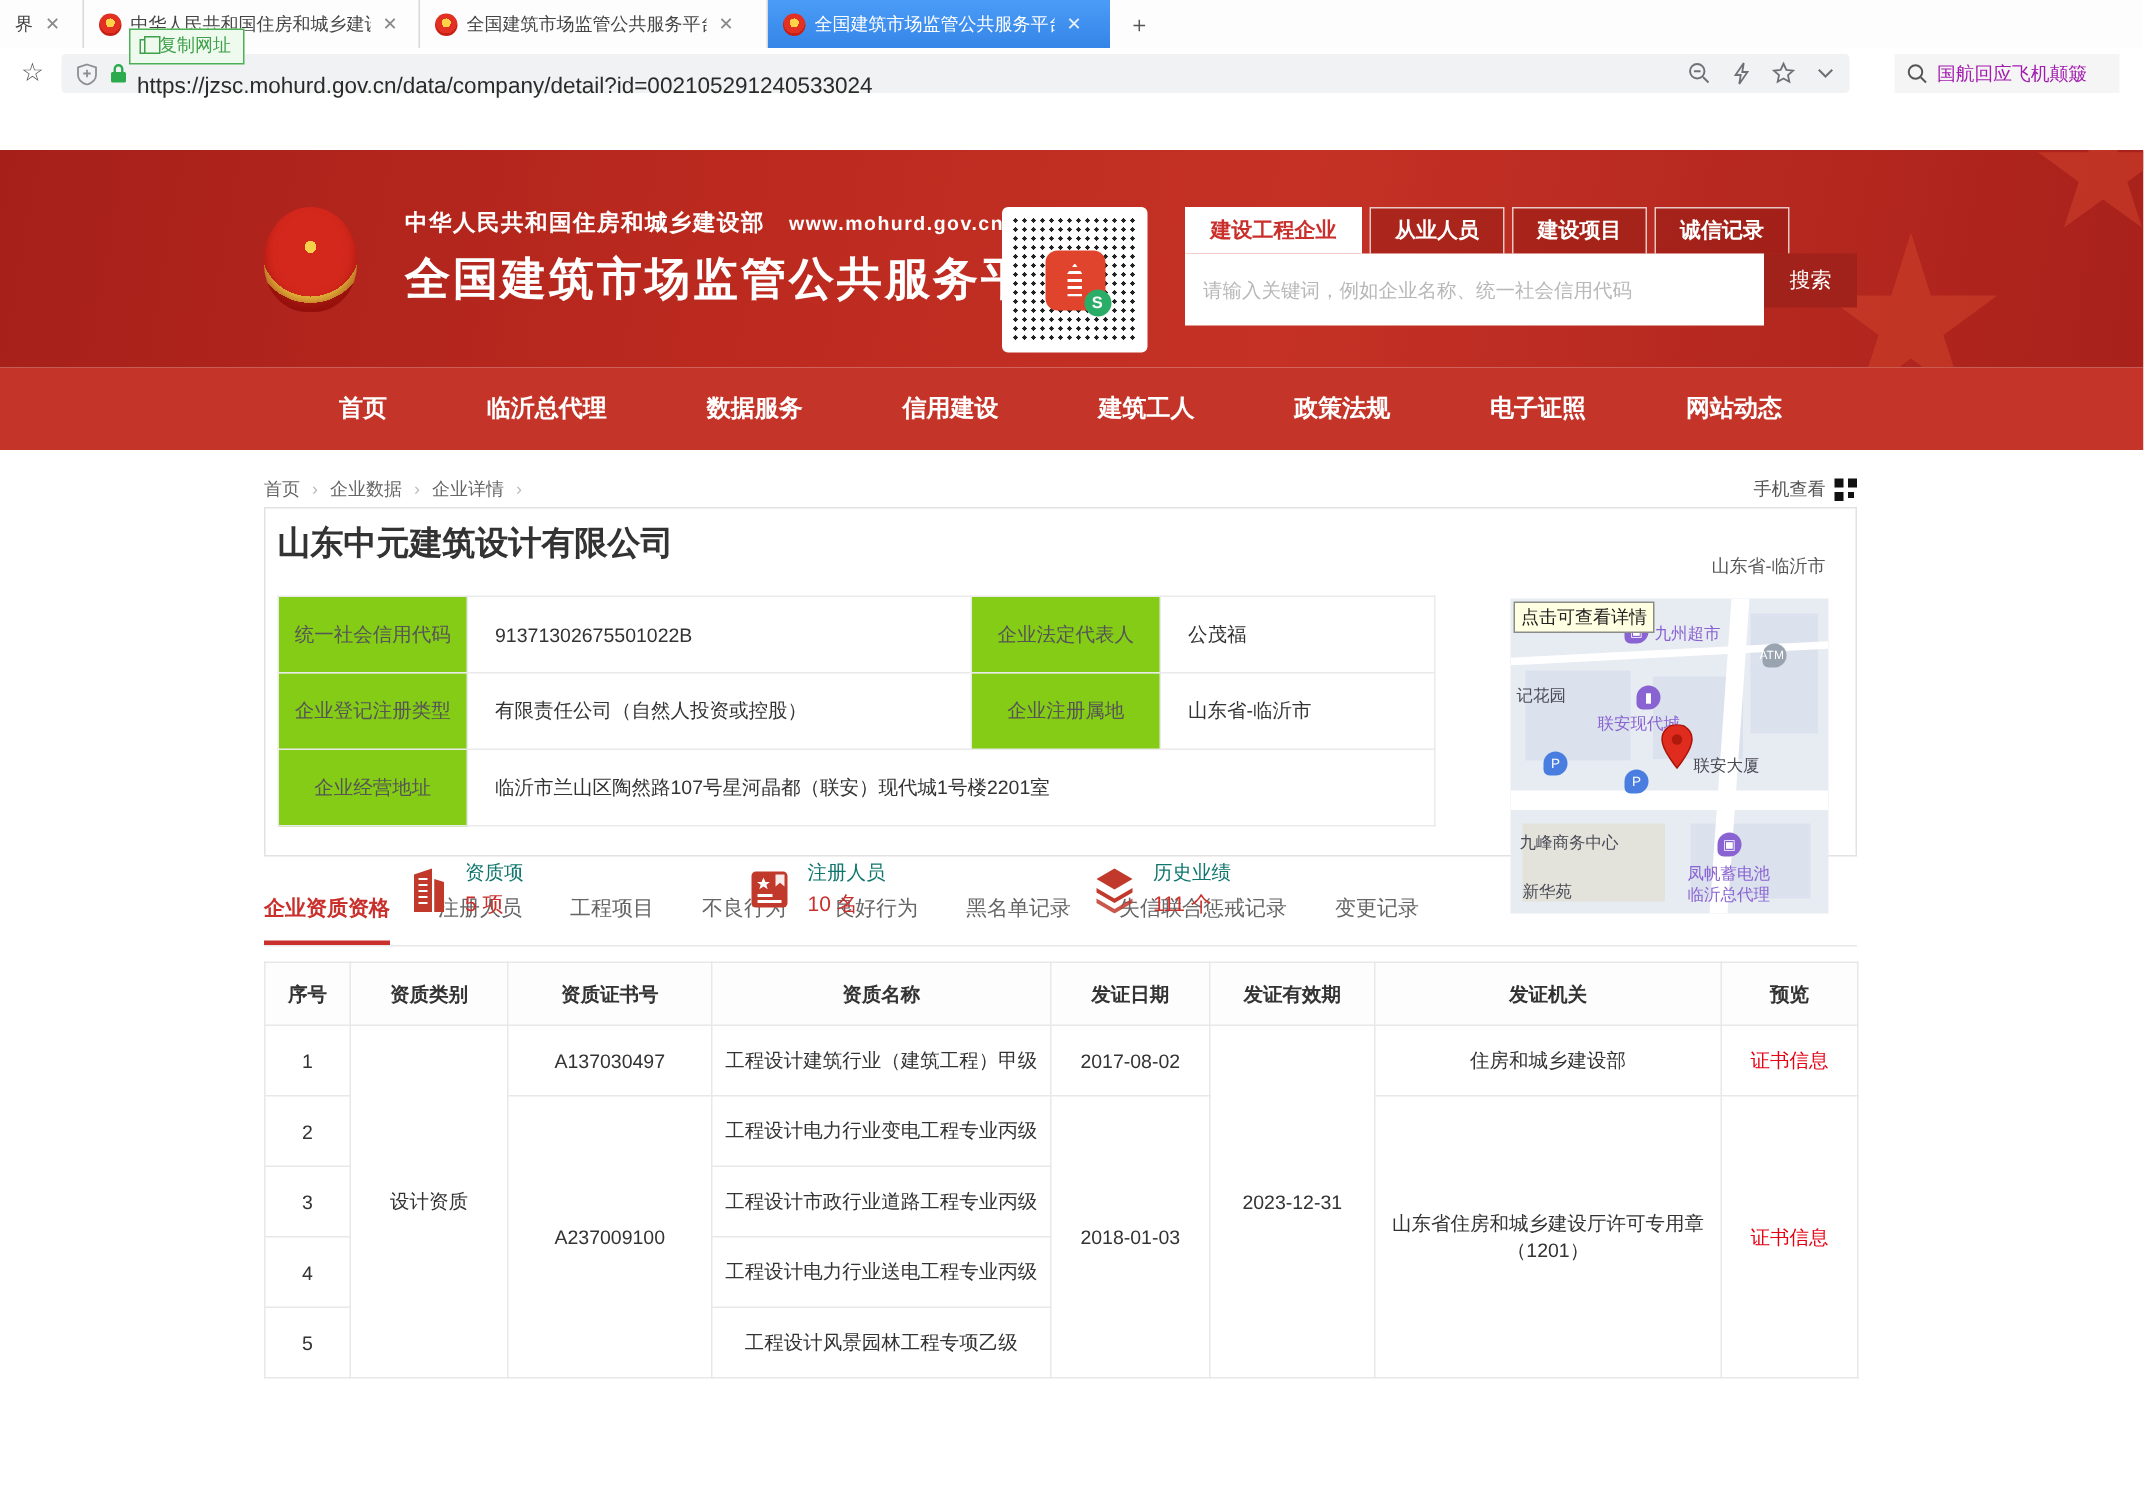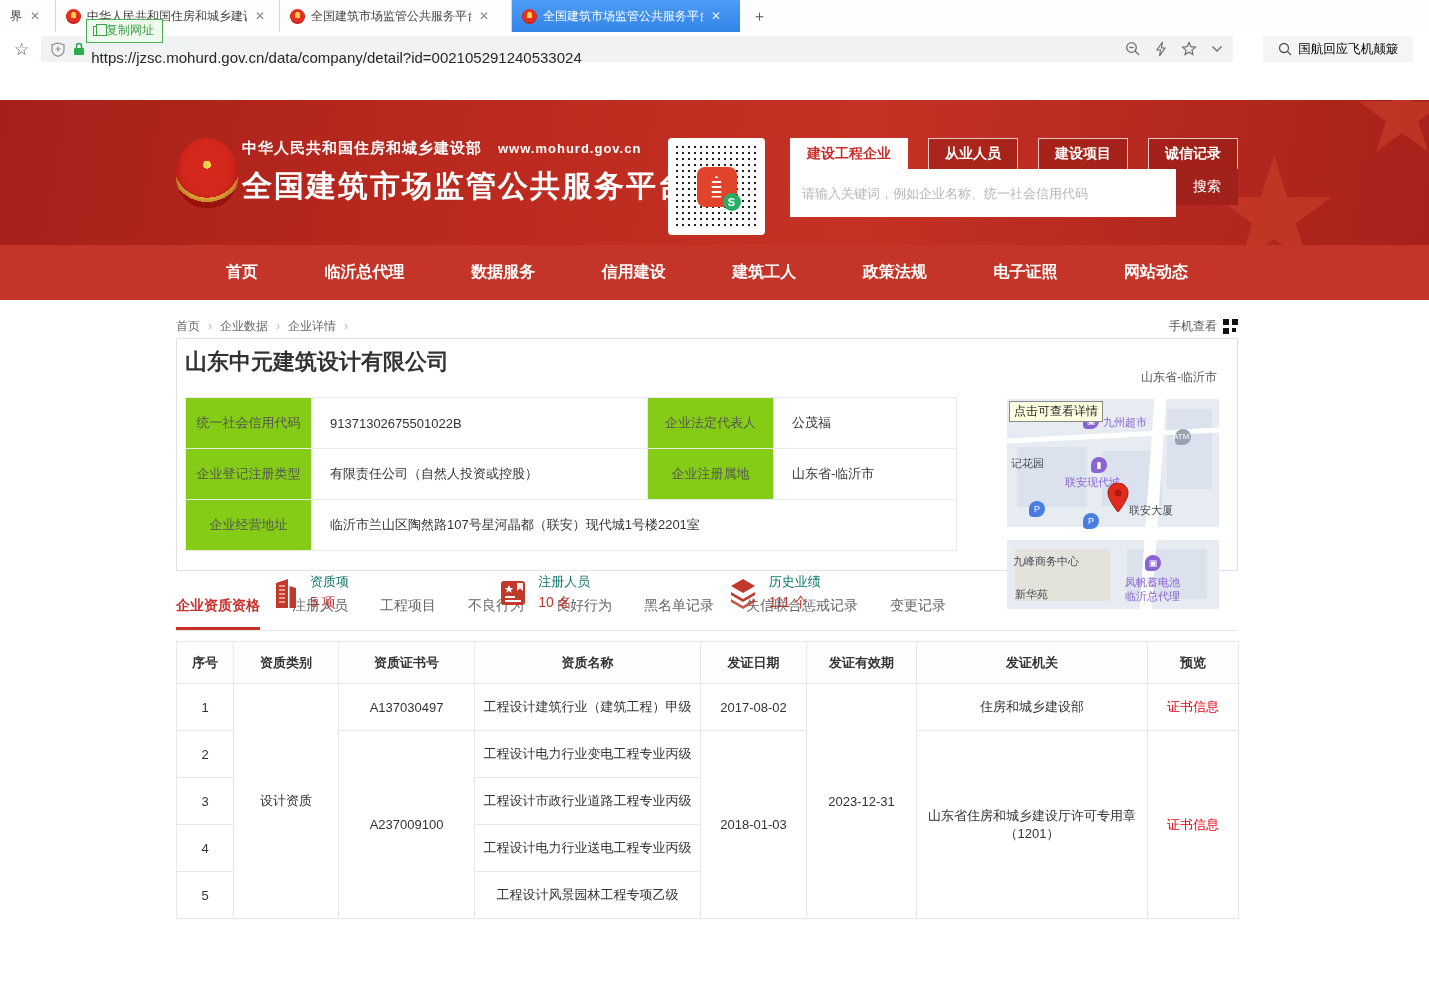--- a/index.html
+++ b/index.html
@@ -22,43 +22,43 @@
   .copy-tooltip .copy-glyph { display:inline-block; width:9px; height:10px; border:1px solid #3fa04a; position:relative; }
   .copy-tooltip .copy-glyph::after { content:""; position:absolute; left:2px; top:-3px; width:9px; height:10px; border:1px solid #3fa04a; background:#effaef; }
 
   .toolbar { position:absolute; top:32px; left:0; right:0; height:34px; background:#fff; display:flex; align-items:center; }
   .bk-star { margin-left:14px; font-size:17px; color:#555; }
   .urlbar { margin-left:12px; width:1192px; height:26px; background:#f1f2f3; border-radius:3px; display:flex; align-items:center; padding:0 10px; }
   .urlbar .shield { margin-right:8px; }
   .urlbar .lock { margin-right:6px; }
   .url-text { font-size:15px; color:#2a2a2a; white-space:nowrap; overflow:hidden; flex:1;margin-top:16px; }
   .url-icons { display:flex; align-items:center; gap:14px; margin-left:10px; color:#666; }
-  .browser-search { margin-left:30px; width:150px; height:26px; background:#f5f5f5; display:flex; align-items:center; gap:6px; padding:0 8px; font-size:12.5px; color:#000000;justify-content:center; }
+  .browser-search { margin-left:30px; width:150px; height:26px; background:#f5f5f5; display:flex; align-items:center; gap:6px; padding:0 8px; font-size:12.5px; color:#a21caf; }
 
   
   .gap { height:34px; background:#fff; }
   .site-header { position:relative; height:145px; background:linear-gradient(100deg,#a6201a 0%,#bc2a1f 35%,#c53125 60%,#a8211b 100%); overflow:hidden; }
   .deco-star { position:absolute; background:#d8492f; opacity:.45;
     clip-path:polygon(50% 0%,61% 35%,98% 35%,68% 57%,79% 91%,50% 70%,21% 91%,32% 57%,2% 35%,39% 35%); }
   .hdr-inner { position:relative; width:1062px; margin-left:176px; height:100%; display:flex; align-items:center; }
   .emblem { width:62px; height:70px; border-radius:50% 50% 46% 46%; background:radial-gradient(circle at 50% 38%, #f7d04b 0 4px, #d5281c 4px 62%, #e8b93c 62% 70%, #b01d14 70%);
     box-shadow:inset 0 -6px 8px rgba(120,0,0,.5); flex:0 0 62px; }
-  .brand { margin-left:4px; color:#fff; }
+  .brand { margin-left:32px; color:#fff; }
   .brand .line1 { font-size:15px; font-weight:bold; letter-spacing:1px; }
   .brand .line1 .www { font-size:13px; font-weight:bold; margin-left:16px; }
   .brand .line2 { font-size:30px; font-weight:bold; letter-spacing:2px; margin-top:8px; }
   .qr-box { position:absolute; left:492px; top:38px; width:97px; height:97px; background:#fff; border-radius:4px;
     display:flex; align-items:center; justify-content:center; }
   .qr-dots { position:absolute; inset:6px; background-image:radial-gradient(#222 1.4px, transparent 1.5px); background-size:6px 6px; border-radius:3px; }
   .qr-center { position:relative; width:40px; height:40px; background:#e0442c; border-radius:8px; display:flex; align-items:center; justify-content:center; }
   .qr-bld { width:16px; height:22px; background:repeating-linear-gradient(180deg,#fff 0 2px,transparent 2px 5px); clip-path:polygon(20% 100%,20% 30%,50% 0,80% 30%,80% 100%); }
   .qr-s { position:absolute; right:-4px; bottom:-4px; width:18px; height:18px; border-radius:50%; background:#2aae67; color:#fff; font-size:11px; font-weight:bold; display:flex; align-items:center; justify-content:center; }
 
   .hdr-search { position:absolute; left:614px; top:38px; width:448px; }
-  .hs-tabs { display:flex; gap:20px; }
+  .hs-tabs { display:flex; gap:5px; }
   .hs-tab { height:31px; padding:0 16px; display:flex; align-items:center; font-size:14px; font-weight:bold; color:#fff;
     background:rgba(120,15,10,.30); border:1px solid rgba(255,255,255,.75); border-bottom:none; }
   .hs-tab.active { background:#fff; color:#c9302c; }
   .hs-input-row { display:flex; height:36px; }
   .hs-input { flex:1; height:48px; border:none; outline:none; background:#fff; padding:0 12px; font-size:13px; color:#333;
     font-family:"Liberation Sans","DejaVu Sans",sans-serif; }
   .hs-input::placeholder { color:#b8b8b8; }
   .hs-btn { width:62px; background:#a0221b; color:#fff; font-size:14px; border:none; display:flex; align-items:center; justify-content:center; }
 
   .main-nav { height:55px; background:#c53428; }

